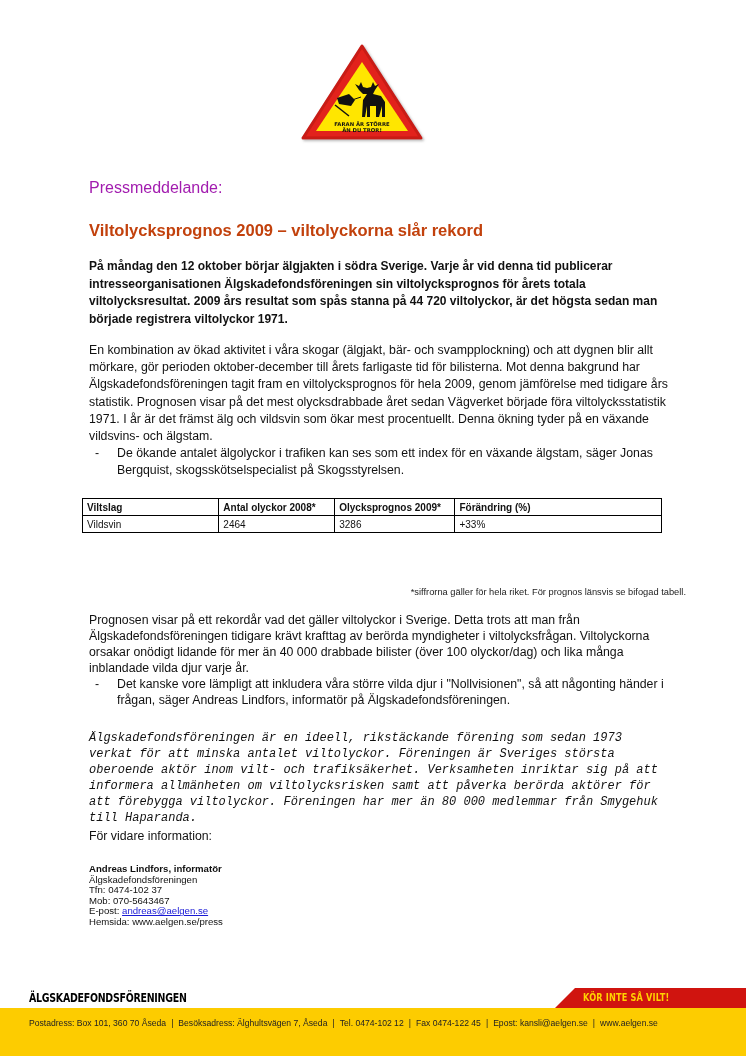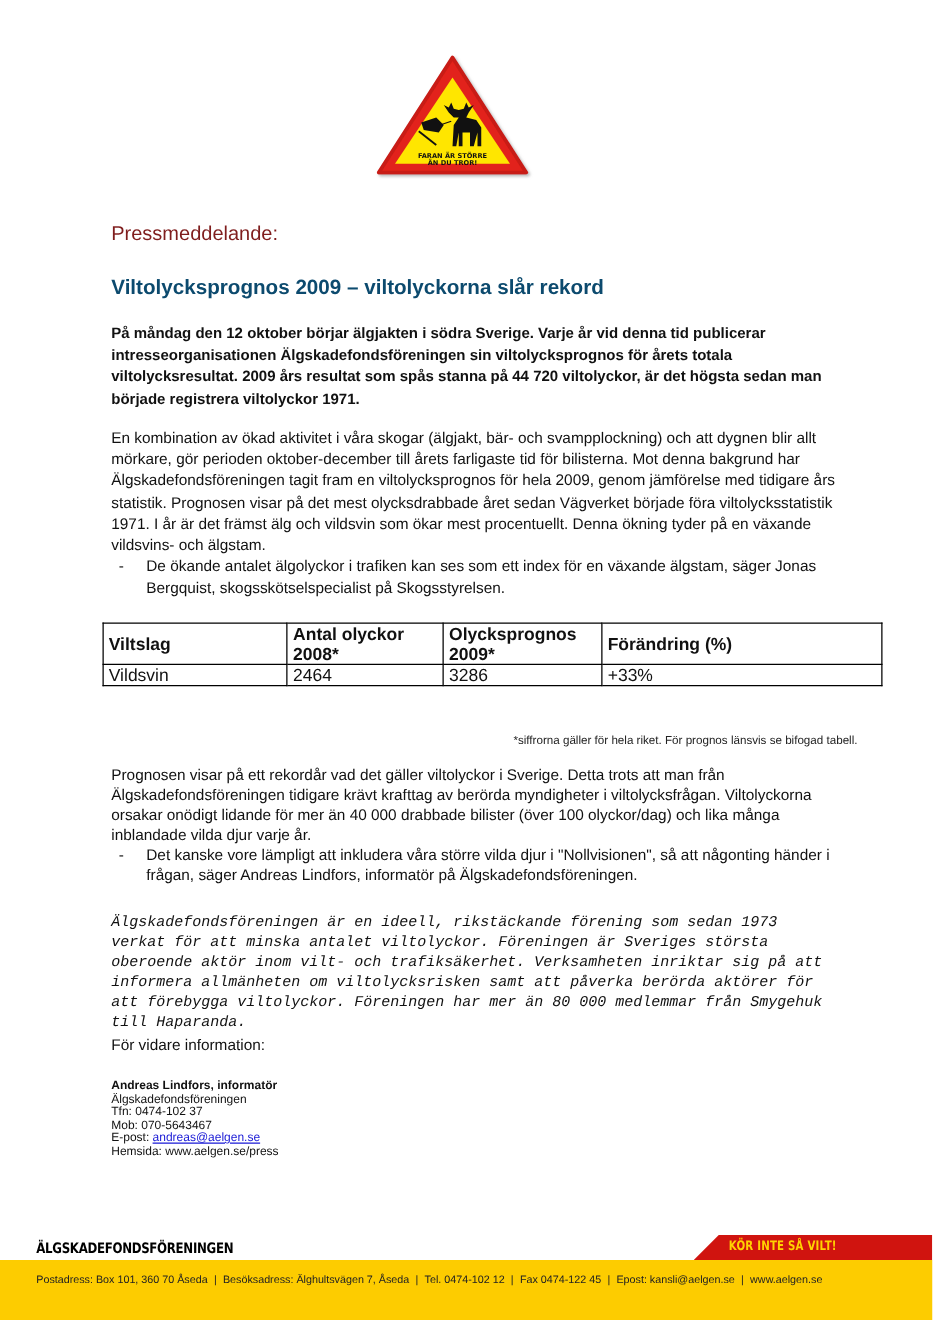--- a/index.html
+++ b/index.html
@@ -1,31 +1,31 @@
 <!DOCTYPE html>
 <html><head>
   <meta charset="utf-8">
   <style>
     * { margin: 0; padding: 0; box-sizing: border-box; }
     html, body { width: 746px; height: 1056px; background: #ffffff; overflow: hidden; }
     body { position: relative; font-family: "Liberation Sans", sans-serif; color: #000; }
 
     .logo { position: absolute; left: 297px; top: 42px; width: 146px; height: 104px; }
 
-    .heading { position: absolute; left: 89px; top: 179px; font-size: 16px; font-weight: normal; color: #7f1d1d; }
-    .title { position: absolute; left: 89px; top: 221px; font-size: 16.5px; font-weight: bold; color: #0c4a6e; }
+    .heading { position: absolute; left: 89px; top: 179px; font-size: 16px; font-weight: normal; color: #a21caf; }
+    .title { position: absolute; left: 89px; top: 221px; font-size: 16.5px; font-weight: bold; color: #c2410c; }
 
     .para { position: absolute; left: 89px; width: 580px; font-size: 12.3px; line-height: 18px; color: #111; }
     .lead { top: 258px; font-weight: bold; font-size: 12px; line-height: 17.5px; }
     .p1 { top: 342px; line-height: 17.2px; }
     .quote { display: flex; margin-top: 0; }
     .quote .dash { width: 28px; padding-left: 6px; flex-shrink: 0; }
     .quote .qtext { flex: 1; }
 
-    table.stats { position: absolute; left: 82px; top: 498px; width: 624px; border-collapse: collapse; font-size: 14px; color: #111; }
+    table.stats { position: absolute; left: 82px; top: 498px; width: 580px; border-collapse: collapse; font-size: 10px; color: #111; }
     table.stats th, table.stats td { border: 1px solid #000; padding: 0 4px; height: 17.2px; text-align: left; vertical-align: middle; }
     table.stats th { font-weight: bold; }
     table.stats col.c1 { width: 143px; }
     table.stats col.c2 { width: 121px; }
     table.stats col.c3 { width: 123px; }
     table.stats col.c4 { width: 217px; }
     .footnote { position: absolute; right: 60px; top: 587px; font-size: 9.3px; color: #222; }
 
     .p2 { top: 612px; line-height: 16px; }
     .p3 { top: 730px; font-style: italic; line-height: 16px; font-size: 12px; font-family: Liberation Mono, monospace; }

